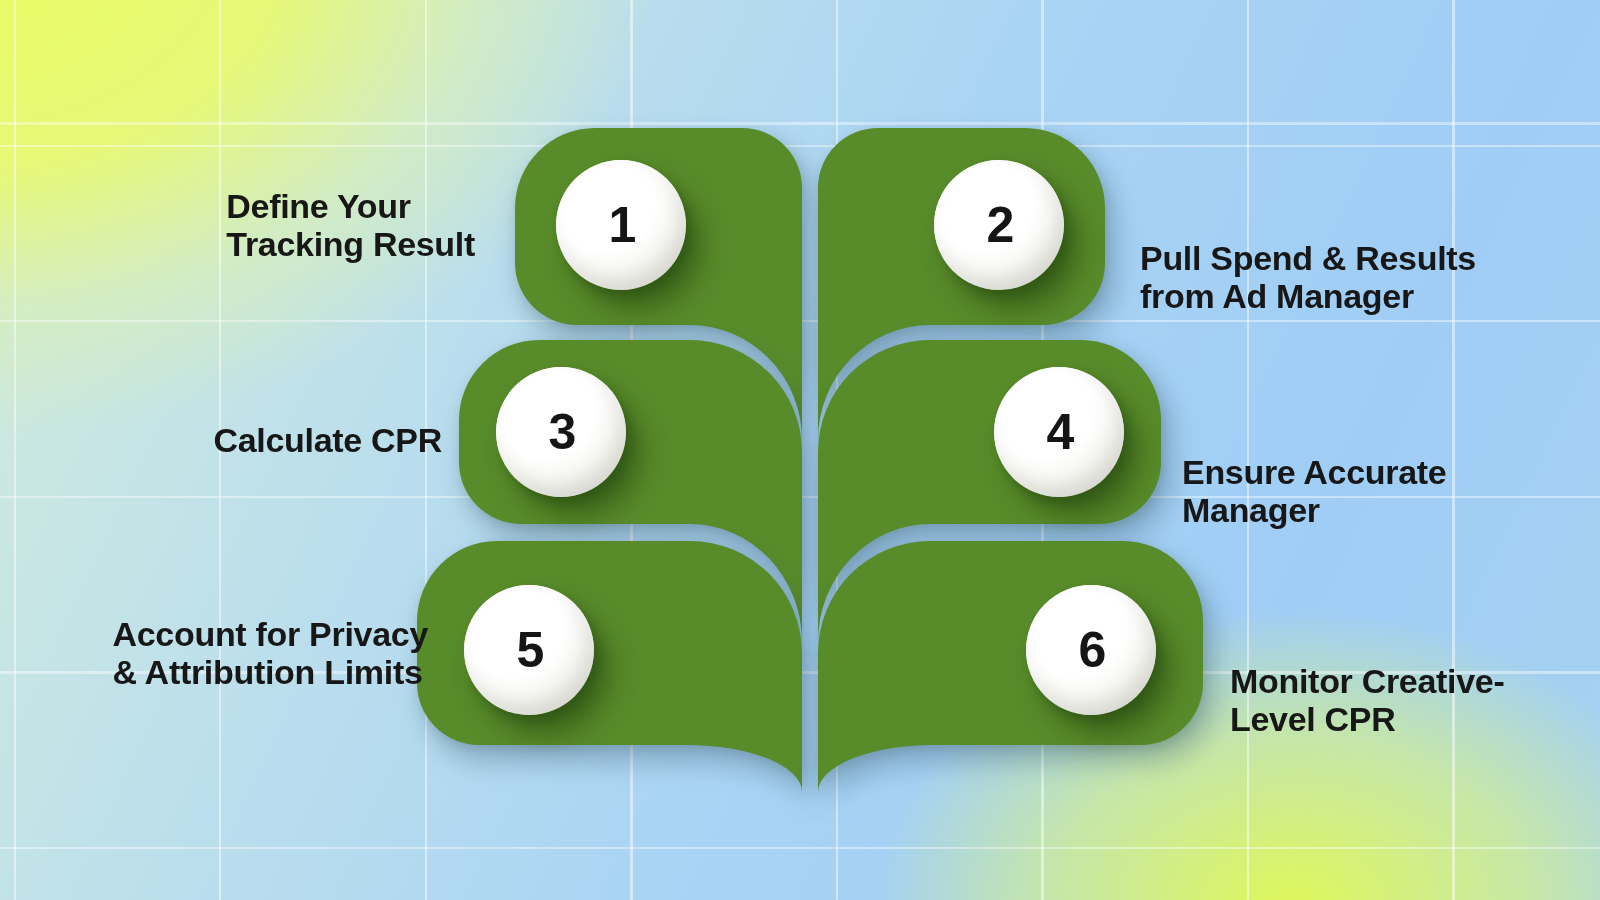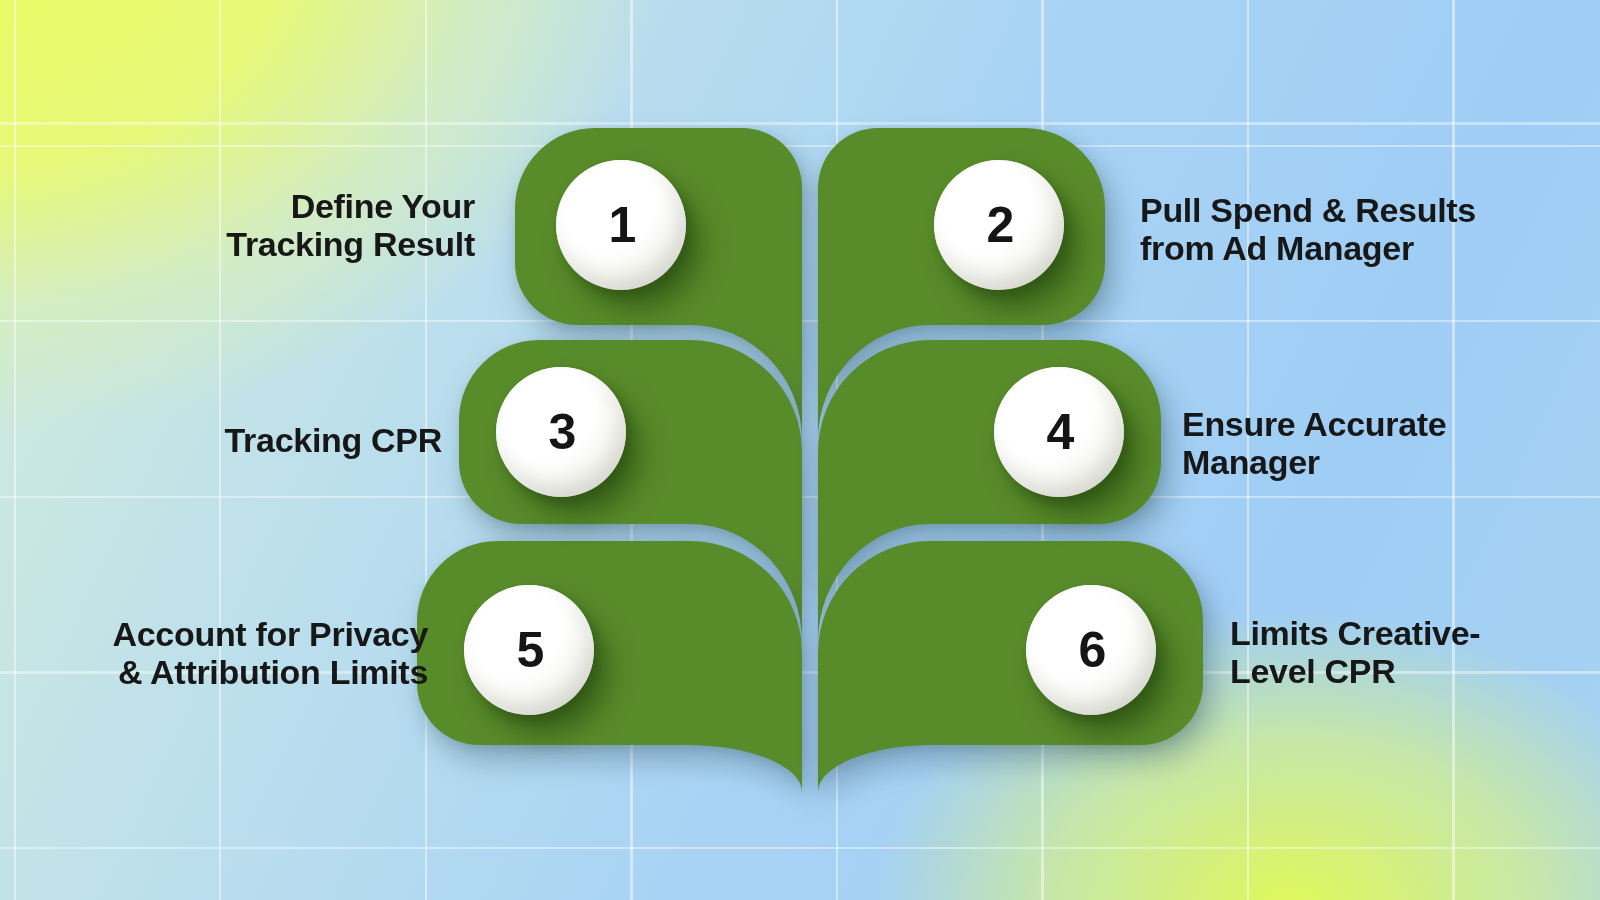--- a/index.html
+++ b/index.html
@@ -30,22 +30,22 @@
   }
   .sphere .num{
     font-size:50px;font-weight:700;line-height:1;
     padding-left:3px;letter-spacing:0;
   }
   .step-label{
     position:absolute;transform:translateY(-50%);
     font-size:34px;font-weight:700;line-height:37.5px;
     letter-spacing:-0.3px;white-space:pre-line;
   }
-  .step-label.align-right{text-align:right;}
-  .step-label.align-left{text-align:left;}
+  .step-label.align-right{text-align:left;}
+  .step-label.align-left{text-align:left;margin-top:48px;}
 </style>
 </head>
 <body>
 
 <div class="stage">
   <svg class="petals" width="1600" height="900" viewBox="0 0 1600 900" id="petal-svg">
       <path d="M 595 128 L 742 128 A 60 60 0 0 1 802 188 L 802 440 A 112 115 0 0 0 690 325 L 577 325 A 62 62 0 0 1 515 263 L 515 208 A 80 80 0 0 1 595 128 Z" fill="#588b2a"></path>
       <path d="M 1025 128 L 878 128 A 60 60 0 0 0 818 188 L 818 440 A 112 115 0 0 1 930 325 L 1043 325 A 62 62 0 0 0 1105 263 L 1105 208 A 80 80 0 0 0 1025 128 Z" fill="#588b2a"></path>
       <path d="M 539 340 L 690 340 A 112 112 0 0 1 802 452 L 802 642 A 112 118 0 0 0 690 524 L 521 524 A 62 62 0 0 1 459 462 L 459 420 A 80 80 0 0 1 539 340 Z" fill="#588b2a"></path>
       <path d="M 1081 340 L 930 340 A 112 112 0 0 0 818 452 L 818 642 A 112 118 0 0 1 930 524 L 1099 524 A 62 62 0 0 0 1161 462 L 1161 420 A 80 80 0 0 0 1081 340 Z" fill="#588b2a"></path>
@@ -59,30 +59,30 @@
       <div class="step-label align-right" style="color: rgb(23, 23, 23); top: 225px; right: 1125px;">Define Your
 Tracking Result</div>
       <div class="sphere" style="left: 934px; top: 160px;">
         <span class="num" style="color: rgb(21, 21, 21);">2</span>
       </div>
       <div class="step-label align-left" style="color: rgb(23, 23, 23); top: 229px; left: 1140px;">Pull Spend &amp; Results
 from Ad Manager</div>
       <div class="sphere" style="left: 496px; top: 367px;">
         <span class="num" style="color: rgb(21, 21, 21);">3</span>
       </div>
-      <div class="step-label align-right" style="color: rgb(23, 23, 23); top: 441px; right: 1158px;">Tracking CPR</div>
+      <div class="step-label align-right" style="color: rgb(23, 23, 23); top: 441px; right: 1158px;">Calculate CPR</div>
       <div class="sphere" style="left: 994px; top: 367px;">
         <span class="num" style="color: rgb(21, 21, 21);">4</span>
       </div>
       <div class="step-label align-left" style="color: rgb(23, 23, 23); top: 443px; left: 1182px;">Ensure Accurate
 Manager</div>
       <div class="sphere" style="left: 464px; top: 585px;">
         <span class="num" style="color: rgb(21, 21, 21);">5</span>
       </div>
       <div class="step-label align-right" style="color: rgb(23, 23, 23); top: 653px; right: 1172px;">Account for Privacy
 &amp; Attribution Limits</div>
       <div class="sphere" style="left: 1026px; top: 585px;">
         <span class="num" style="color: rgb(21, 21, 21);">6</span>
       </div>
-      <div class="step-label align-left" style="color: rgb(23, 23, 23); top: 652px; left: 1230px;">Limits Creative-
+      <div class="step-label align-left" style="color: rgb(23, 23, 23); top: 652px; left: 1230px;">Monitor Creative-
 Level CPR</div>
     </div>
 </div>
 
 </body></html>

